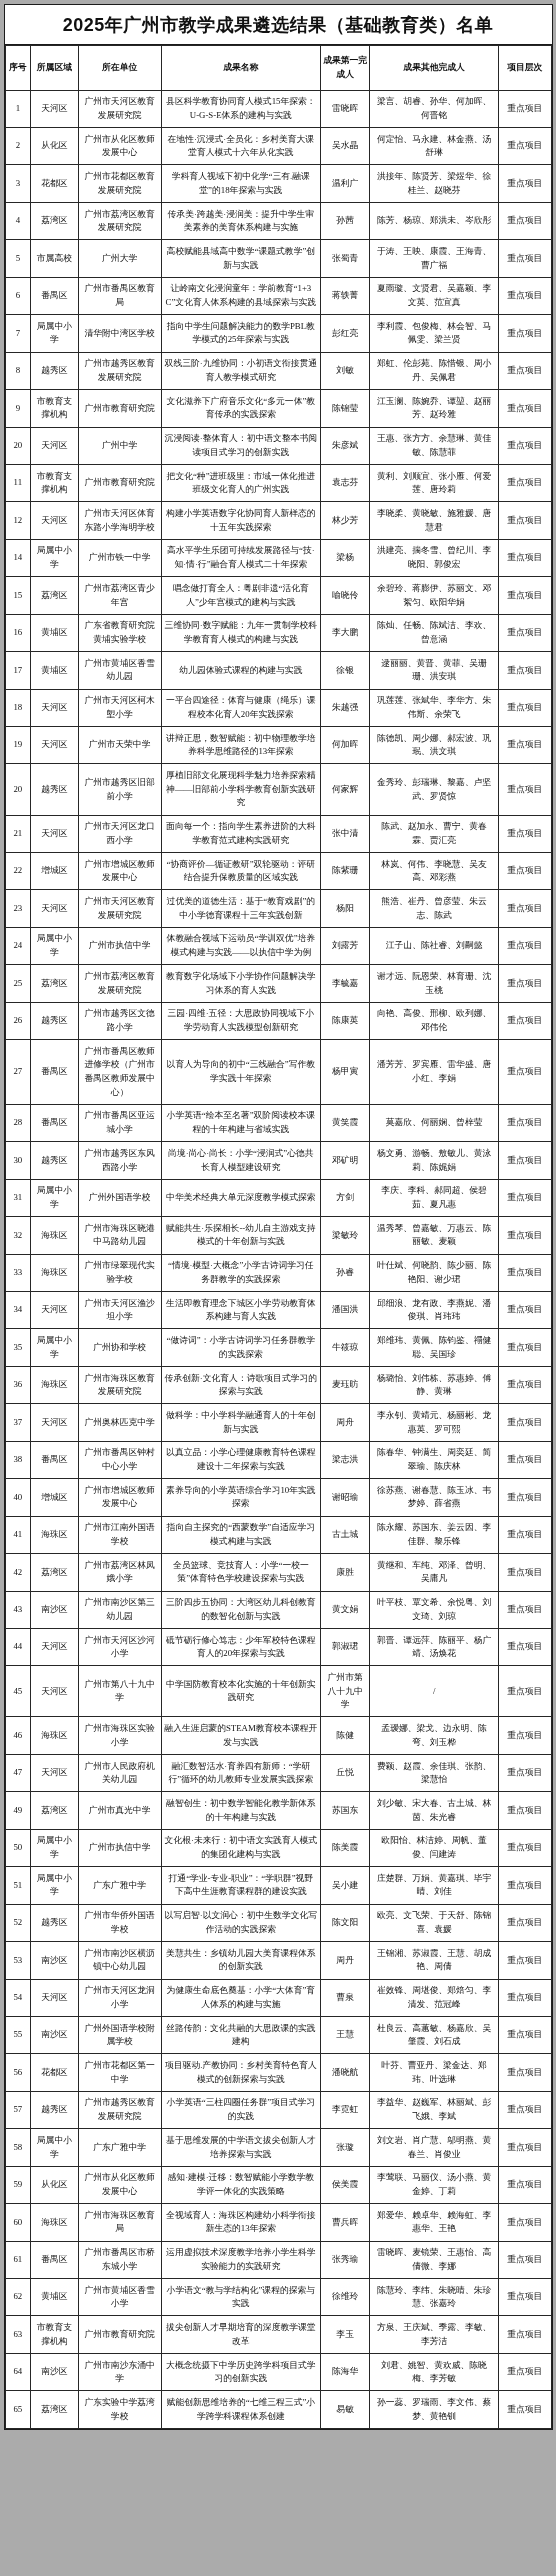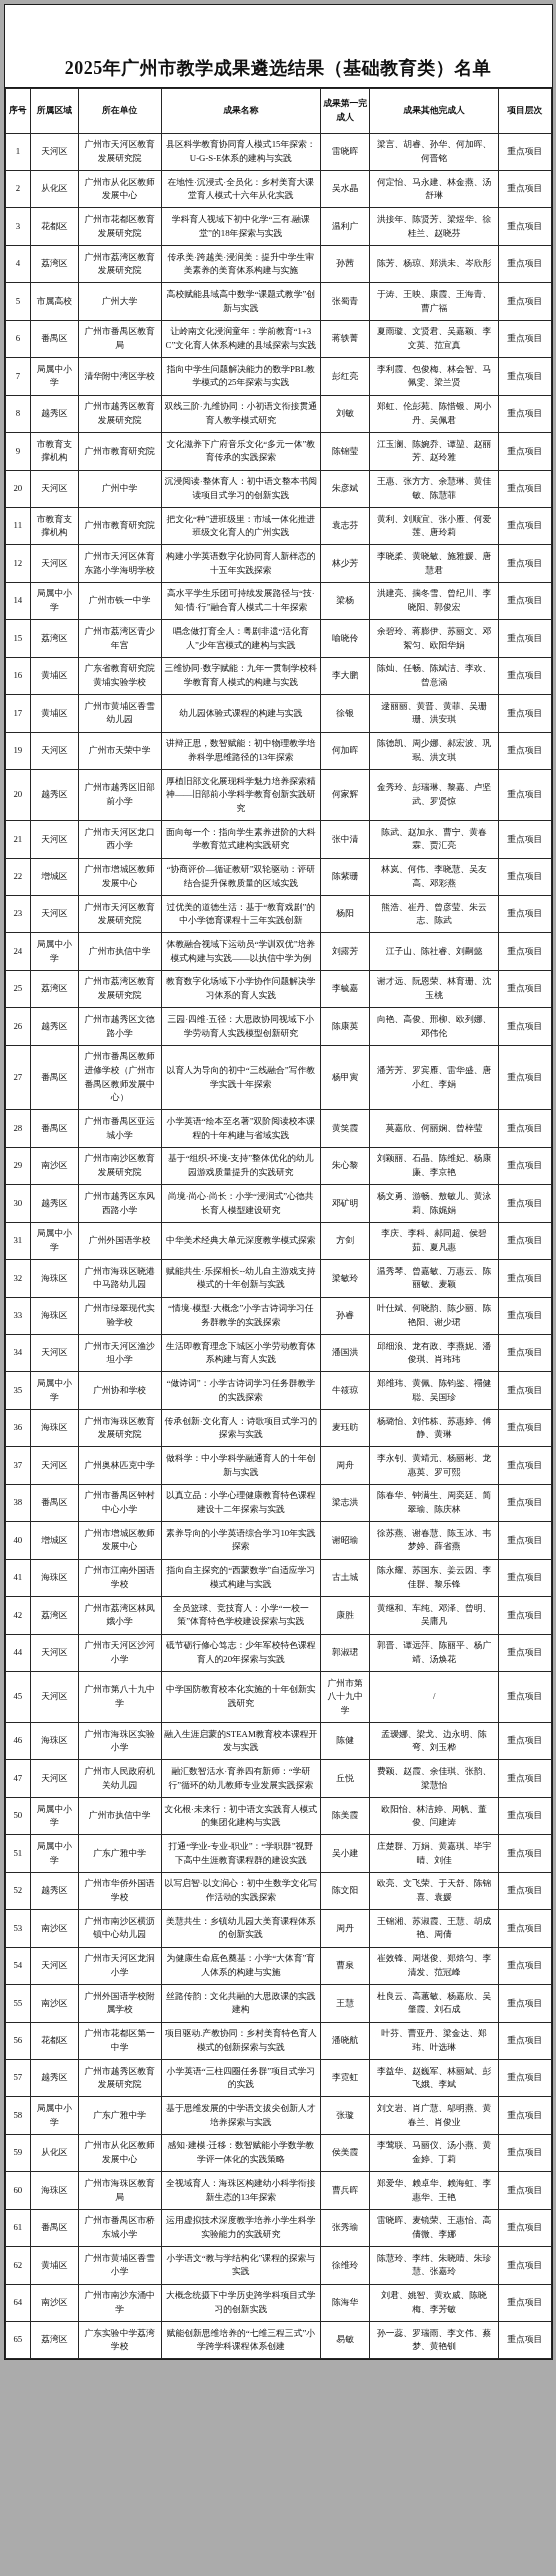--- a/index.html
+++ b/index.html
@@ -13,23 +13,22 @@
     margin:3.6px auto 5.2px auto;
     background:#ffffff;
     border:1.5px solid #1b1b1b;
   }
   .doc-title {
     text-align:center;
     font-weight:bold;
     font-size:18px;
     letter-spacing:0.5px;
     padding:8.2px 4.1px 7.2px 4.1px;
-    font-family:Liberation Serif, serif;
+    font-family:Liberation Sans, sans-serif;
     border-bottom:1px solid #1b1b1b;
-    margin-top:43px;
   }
   table.results {
     width:100%;
     border-collapse:collapse;
     table-layout:fixed;
   }
   table.results th, table.results td {
     border:1px solid #262626;
     text-align:center;
     vertical-align:middle;
@@ -217,20 +216,29 @@
         <tr>
           <td class="col-no">17</td>
           <td>黄埔区</td>
           <td>广州市黄埔区香雪幼儿园</td>
           <td>幼儿园体验式课程的构建与实践</td>
           <td>徐银</td>
           <td>逯丽丽、黄晋、黄菲、吴珊珊、洪安琪</td>
           <td>重点项目</td>
         </tr>
         <tr>
+          <td class="col-no">18</td>
+          <td>天河区</td>
+          <td>广州市天河区柯木塱小学</td>
+          <td>一平台四途径：体育与健康（绳乐）课程校本化育人20年实践探索</td>
+          <td>朱越强</td>
+          <td>巩莲莲、张斌华、李华方、朱伟斯、余荣飞</td>
+          <td>重点项目</td>
+        </tr>
+        <tr>
           <td class="col-no">19</td>
           <td>天河区</td>
           <td>广州市天荣中学</td>
           <td>讲辩正思，数智赋能：初中物理教学培养科学思维路径的13年探索</td>
           <td>何加晖</td>
           <td>陈德凯、周少娜、郝宏波、巩珉、洪文琪</td>
           <td>重点项目</td>
         </tr>
         <tr>
           <td class="col-no">20</td>
@@ -307,29 +315,20 @@
         <tr>
           <td class="col-no">28</td>
           <td>番禺区</td>
           <td>广州市番禺区亚运城小学</td>
           <td>小学英语“绘本至名著”双阶阅读校本课程的十年构建与省域实践</td>
           <td>黄笑霞</td>
           <td>莫嘉欣、何丽娴、曾梓莹</td>
           <td>重点项目</td>
         </tr>
         <tr>
-          <td class="col-no">29</td>
-          <td>南沙区</td>
-          <td>广州市南沙区教育发展研究院</td>
-          <td>基于“组织-环境-支持”整体优化的幼儿园游戏质量提升的实践研究</td>
-          <td>朱心黎</td>
-          <td>刘颖丽、石晶、陈维妃、杨康廉、李京艳</td>
-          <td>重点项目</td>
-        </tr>
-        <tr>
           <td class="col-no">30</td>
           <td>越秀区</td>
           <td>广州市越秀区东风西路小学</td>
           <td>尚境·尚心·尚长：小学“浸润式”心德共长育人模型建设研究</td>
           <td>邓矿明</td>
           <td>杨文勇、游畅、敖敏儿、黄泳莉、陈娓娟</td>
           <td>重点项目</td>
         </tr>
         <tr>
           <td class="col-no">31</td>
@@ -424,20 +423,29 @@
         <tr>
           <td class="col-no">42</td>
           <td>荔湾区</td>
           <td>广州市荔湾区林凤娥小学</td>
           <td>全员篮球、竞技育人：小学“一校一策”体育特色学校建设探索与实践</td>
           <td>康胜</td>
           <td>黄继和、车纯、邓泽、曾明、吴庸凡</td>
           <td>重点项目</td>
         </tr>
         <tr>
+          <td class="col-no">43</td>
+          <td>南沙区</td>
+          <td>广州市南沙区第三幼儿园</td>
+          <td>三阶四步五协同：大湾区幼儿科创教育的数智化创新与实践</td>
+          <td>黄文娟</td>
+          <td>叶平枝、覃文希、余悦粤、刘文琦、刘琼</td>
+          <td>重点项目</td>
+        </tr>
+        <tr>
           <td class="col-no">44</td>
           <td>天河区</td>
           <td>广州市天河区沙河小学</td>
           <td>砥节砺行修心笃志：少年军校特色课程育人的20年探索与实践</td>
           <td>郭淑珺</td>
           <td>郭晋、谭远萍、陈丽平、杨广靖、汤焕花</td>
           <td>重点项目</td>
         </tr>
         <tr>
           <td class="col-no">45</td>
@@ -460,20 +468,29 @@
         <tr>
           <td class="col-no">47</td>
           <td>天河区</td>
           <td>广州市人民政府机关幼儿园</td>
           <td>融汇数智活水·育养四有新师：“学研行”循环的幼儿教师专业发展实践探索</td>
           <td>丘悦</td>
           <td>费颖、赵霞、余佳琪、张韵、梁慧怡</td>
           <td>重点项目</td>
         </tr>
         <tr>
+          <td class="col-no">49</td>
+          <td>荔湾区</td>
+          <td>广州市真光中学</td>
+          <td>融智创生：初中数学智能化教学新体系的十年构建与实践</td>
+          <td>苏国东</td>
+          <td>刘少敏、宋大春、古土城、林茵、朱光睿</td>
+          <td>重点项目</td>
+        </tr>
+        <tr>
           <td class="col-no">50</td>
           <td>局属中小学</td>
           <td>广州市执信中学</td>
           <td>文化根·未来行：初中语文实践育人模式的集团化建构与实践</td>
           <td>陈美霞</td>
           <td>欧阳怡、林洁婷、周帆、董俊、闫建涛</td>
           <td>重点项目</td>
         </tr>
         <tr>
           <td class="col-no">51</td>
@@ -577,20 +594,29 @@
         <tr>
           <td class="col-no">62</td>
           <td>黄埔区</td>
           <td>广州市黄埔区香雪小学</td>
           <td>小学语文“教与学结构化”课程的探索与实践</td>
           <td>徐维玲</td>
           <td>陈慧玲、李纬、朱晓晴、朱珍慧、张嘉玲</td>
           <td>重点项目</td>
         </tr>
         <tr>
+          <td class="col-no">63</td>
+          <td>市教育支撑机构</td>
+          <td>广州市教育研究院</td>
+          <td>拔尖创新人才早期培育的深度教学课堂改革</td>
+          <td>李玉</td>
+          <td>方泉、王庆斌、季露、李敏、李芳洁</td>
+          <td>重点项目</td>
+        </tr>
+        <tr>
           <td class="col-no">64</td>
           <td>南沙区</td>
           <td>广州市南沙东涌中学</td>
           <td>大概念统摄下中学历史跨学科项目式学习的创新实践</td>
           <td>陈海华</td>
           <td>刘君、姚智、黄欢威、陈晓梅、李芳敏</td>
           <td>重点项目</td>
         </tr>
         <tr>
           <td class="col-no">65</td>

